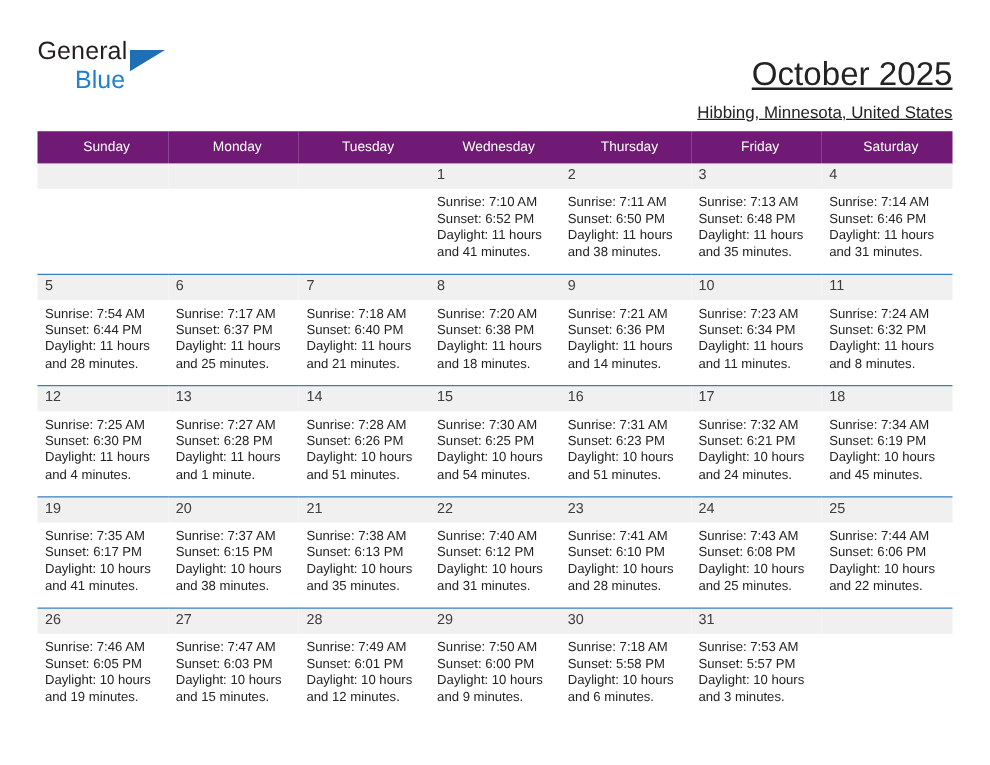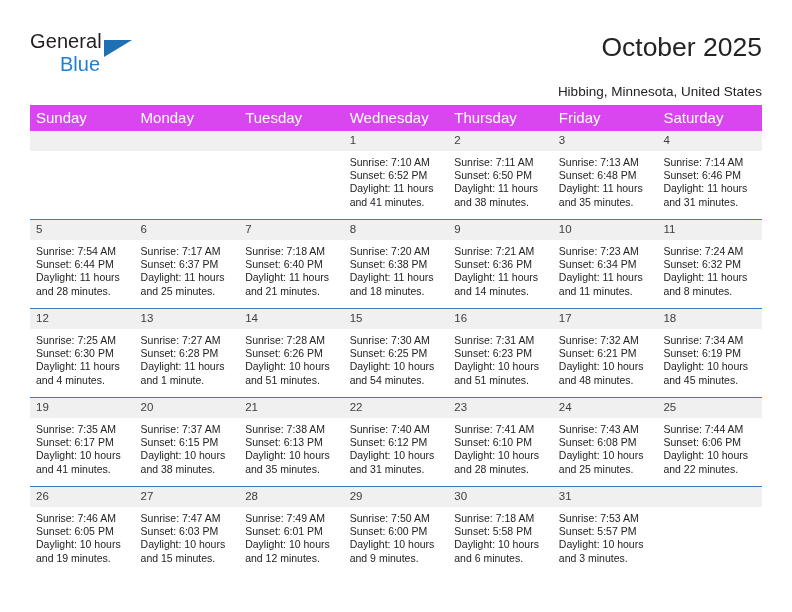--- a/index.html
+++ b/index.html
@@ -59,54 +59,55 @@
     left: 30px;
     top: 23px;
     font-size: 20px;
     color: #1f7fd0;
     font-family: "Liberation Sans", sans-serif;
   }
 
   .title-wrap {
     position: absolute;
     right: 0;
-    top: 0;
+    top: 12px;
     text-align: right;
+    text-decoration: underline;
   }
   .cal-title {
     font-size: 26.5px;
     color: #232323;
     line-height: 34px;
     font-weight: normal;
     margin: 0;
     white-space: nowrap;
   }
   .cal-subtitle {
     font-size: 13.5px;
     color: #232323;
     line-height: 20px;
-    margin: 18px 0 0 0;
+    margin: 4px 0 0 0;
     white-space: nowrap;
   }
 
   
   .calendar {
     position: absolute;
     left: 30px;
     top: 105px;
     width: 732px;
     border-collapse: collapse;
     table-layout: fixed;
   }
   .calendar th {
-    background: #d946ef;
+    background: #701a75;
     color: #ffffff;
-    font-size: 15px;
+    font-size: 11px;
     font-weight: normal;
-    text-align: left;
+    text-align: center;
     padding: 4px 0 4px 6px;
     height: 18px;
     line-height: 14px;
   }
   .calendar td {
     vertical-align: top;
     padding: 0;
     border-top: 1.4px solid #3a7cbe;
     height: 88px;
     background: #ffffff;
@@ -325,21 +326,21 @@
               <div>Daylight: 10 hours</div>
               <div>and 51 minutes.</div>
             </div>
           </td>
           <td>
             <div class="daynum">17</div>
             <div class="details">
               <div>Sunrise: 7:32 AM</div>
               <div>Sunset: 6:21 PM</div>
               <div>Daylight: 10 hours</div>
-              <div>and 48 minutes.</div>
+              <div>and 24 minutes.</div>
             </div>
           </td>
           <td>
             <div class="daynum">18</div>
             <div class="details">
               <div>Sunrise: 7:34 AM</div>
               <div>Sunset: 6:19 PM</div>
               <div>Daylight: 10 hours</div>
               <div>and 45 minutes.</div>
             </div>

